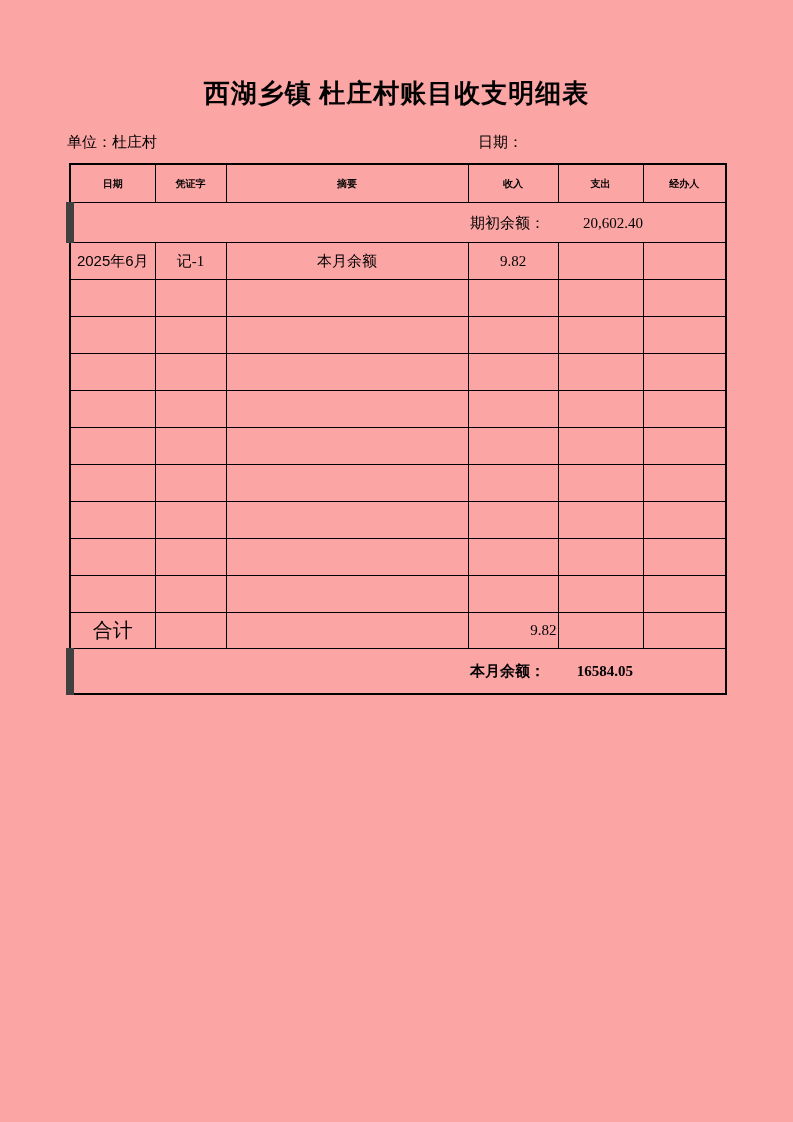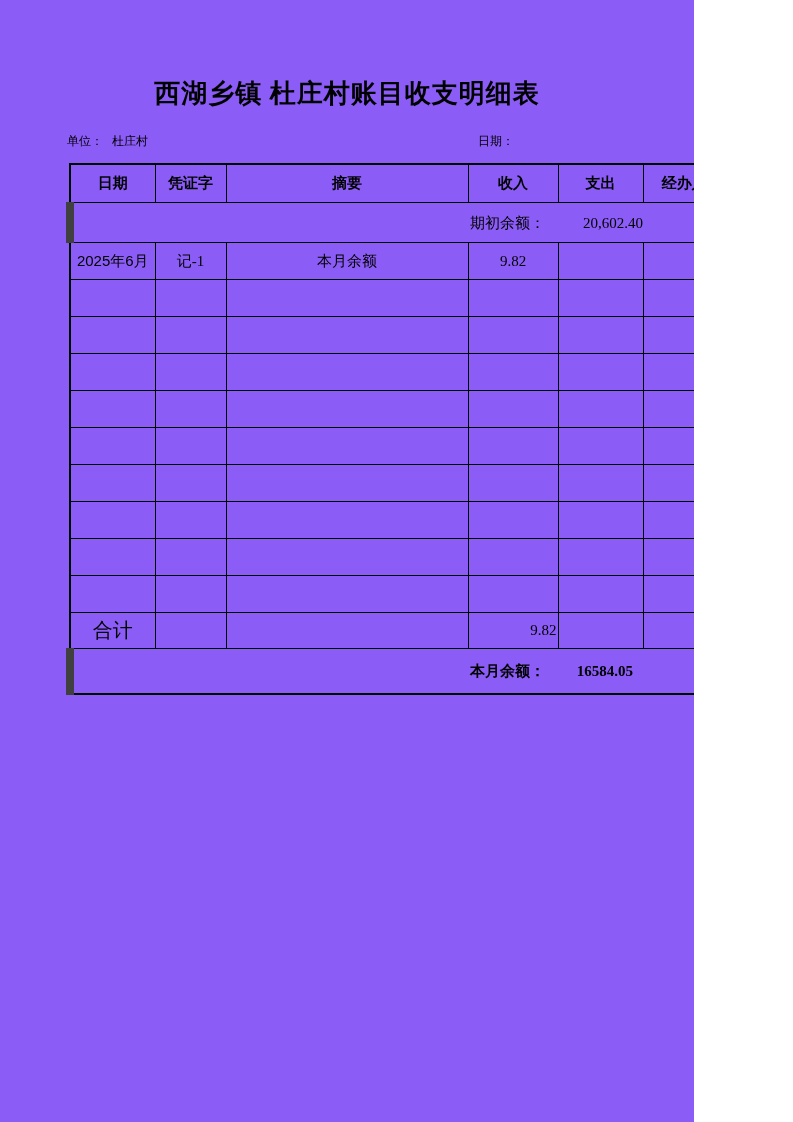--- a/index.html
+++ b/index.html
@@ -2,23 +2,23 @@
 <html><head>
 <meta charset="utf-8">
 <style>
   html, body {
     margin: 0;
     padding: 0;
     background: #ffffff;
   }
   .page {
     position: relative;
-    width: 694px;
+    width: 793px;
     height: 1122px;
-    background: #8b5cf6;
+    background: #fca5a5;
     color: #000000;
     font-family: "Liberation Serif", "DejaVu Serif", serif;
     overflow: hidden;
   }
   .doc-title {
     position: absolute;
     top: 76px;
     left: 0;
     width: 100%;
     text-align: center;
@@ -26,21 +26,21 @@
     font-weight: 600;
     letter-spacing: 1px;
     font-family: "Liberation Serif", "DejaVu Serif", serif;
   }
   .meta-line {
     position: absolute;
     top: 133px;
     left: 0;
     width: 100%;
     height: 20px;
-    font-size: 12px;
+    font-size: 15px;
   }
   .meta-line .unit-label   { position: absolute; left: 67px; }
   .meta-line .unit-value   { position: absolute; left: 112px; }
   .meta-line .date-label   { position: absolute; left: 478px; font-family: Liberation Mono, monospace; }
   .meta-line .date-value   { position: absolute; left: 520px; }
 
   .sheet-wrap {
     position: absolute;
     top: 163px;
     left: 66px;
@@ -59,21 +59,21 @@
     vertical-align: middle;
     font-size: 15px;
     overflow: hidden;
     white-space: nowrap;
   }
   
   table.sheet thead th {
     height: 37px;
     font-weight: bold;
     font-family: "Liberation Sans", "DejaVu Sans", sans-serif;
-    font-size: 15px;
+    font-size: 10px;
   }
   
   tr.balance-row td {
     height: 39px;
     position: relative;
     border-left: 8px solid #404040;
     border-right: 2px solid #000;
   }
   tr.balance-row .bal-label {
     position: absolute;

